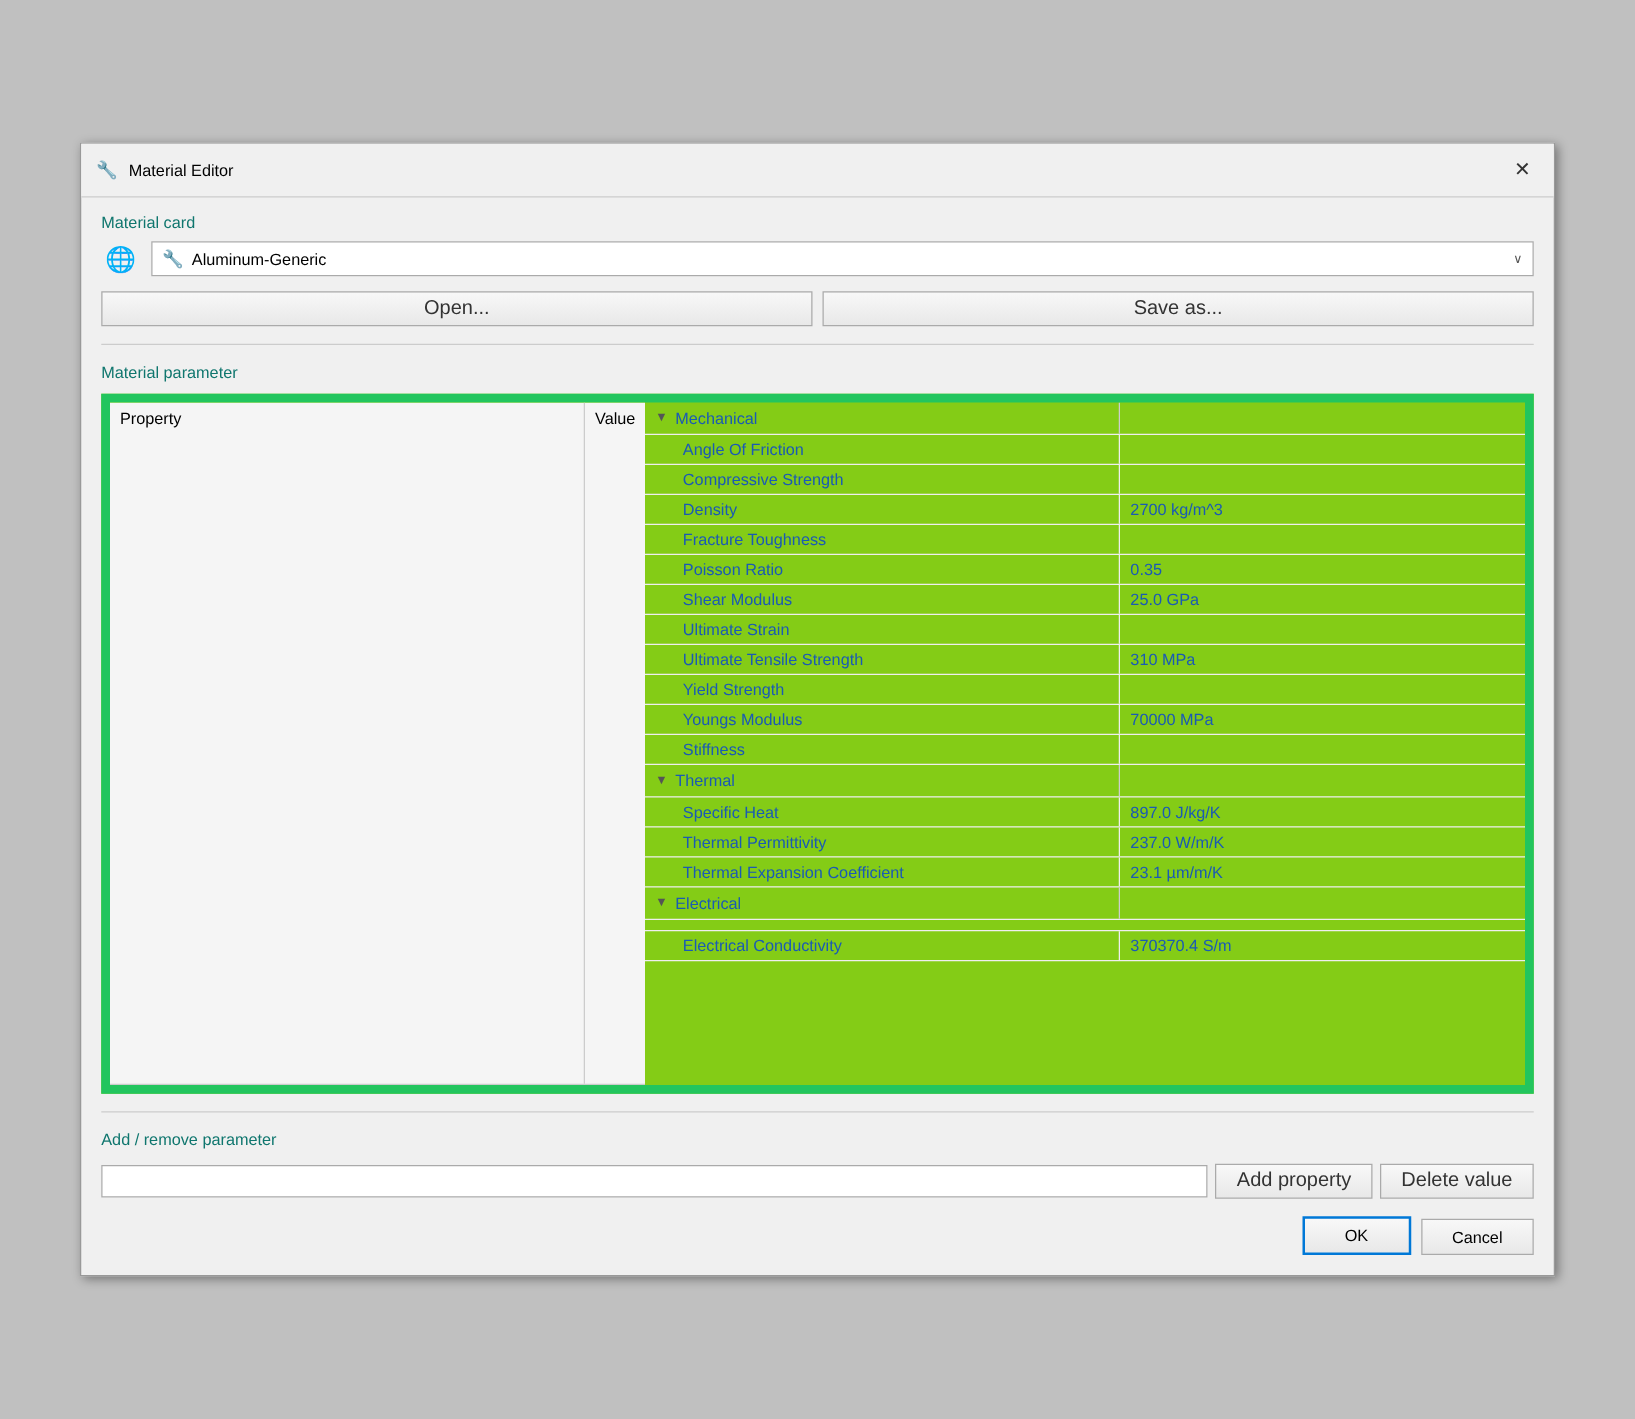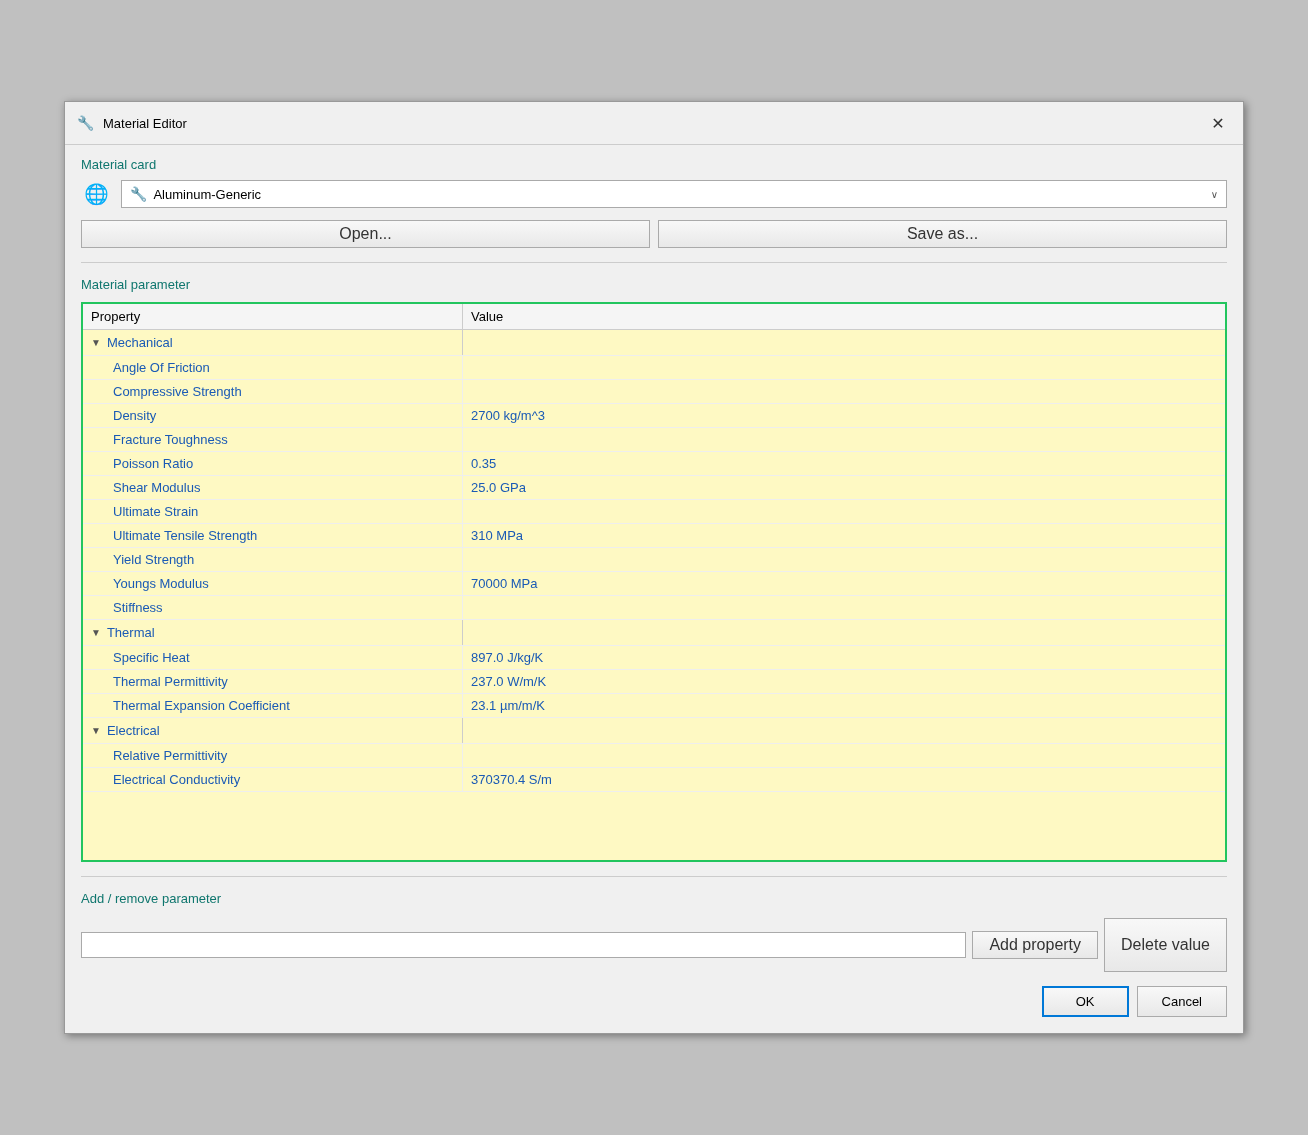--- a/index.html
+++ b/index.html
@@ -115,26 +115,26 @@
       font-size: 16px;
       color: #333;
     }
     .btn-half { flex: 1; }
     .material-param-section {
       display: flex;
       flex-direction: column;
       gap: 4px;
     }
     .table-container {
-      border: 2px solid #22c55e;
-      background: #fef9c3;
+      border: 7px solid #22c55e;
+      background: #84cc16;
       height: 560px;
       overflow-y: scroll;
       display: flex;
-      flex-direction: column;
+      flex-direction: row;
     }
     .table-header {
       display: flex;
       border-bottom: 1px solid #ccc;
       background: #f5f5f5;
       position: sticky;
       top: 0;
       z-index: 1;
     }
     .col-property {
@@ -180,26 +180,27 @@
     }
     .add-input {
       flex: 1;
       height: 26px;
       border: 1px solid #aaa;
       background: white;
       padding: 0 4px;
       font-size: 13px;
     }
     .btn-add { padding: 4px 16px; }
-    .btn-delete { padding: 17px 16px; }
+    .btn-delete { padding: 4px 16px; }
     .footer-row {
       display: flex;
       justify-content: flex-end;
       gap: 8px;
       padding-top: 4px;
+      align-items: flex-end;
     }
     .btn-ok {
       padding: 6px 32px;
       border: 2px solid #0078d7;
       background: linear-gradient(to bottom, #f8f8f8, #e8e8e8);
       cursor: pointer;
       font-size: 13px;
     }
     .btn-cancel {
       padding: 6px 24px;
@@ -336,21 +337,20 @@
         <div class="cell-value">23.1 µm/m/K</div>
       </div>
             <div class="table-row">
       <div class="col-property" style="color:#1a5ab5; display:flex; align-items:center; gap:6px;">
         <span style="font-size:10px; color:#555;">▼</span>
         <span>Electrical</span>
       </div>
       <div class="col-value"></div>
     </div>
             <div class="table-row">
-        <div class="cell-property indent-1">Relative Permittivity</div>
         <div class="cell-value"></div>
       </div>
             <div class="table-row">
         <div class="cell-property indent-1">Electrical Conductivity</div>
         <div class="cell-value">370370.4 S/m</div>
       </div>
           </div>
       </div>
     </div>
 

